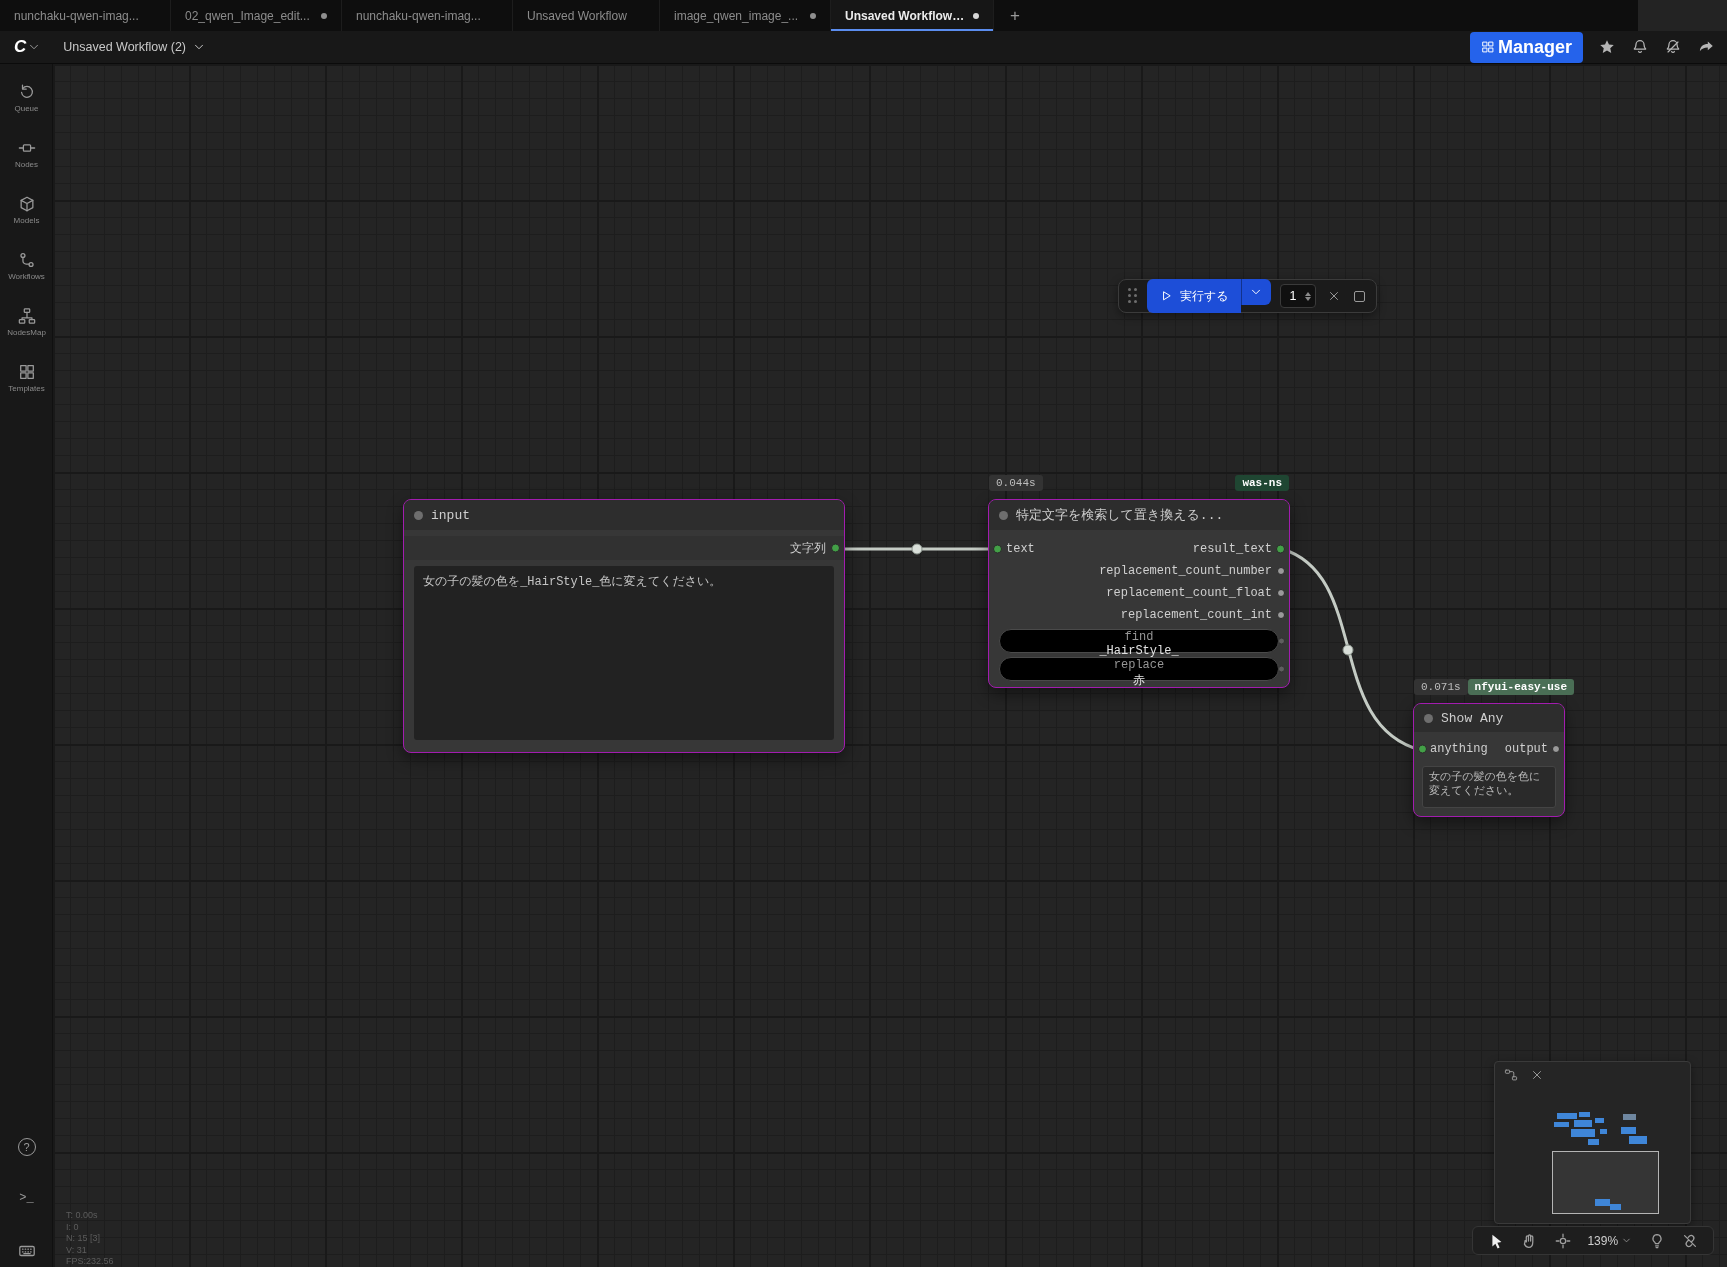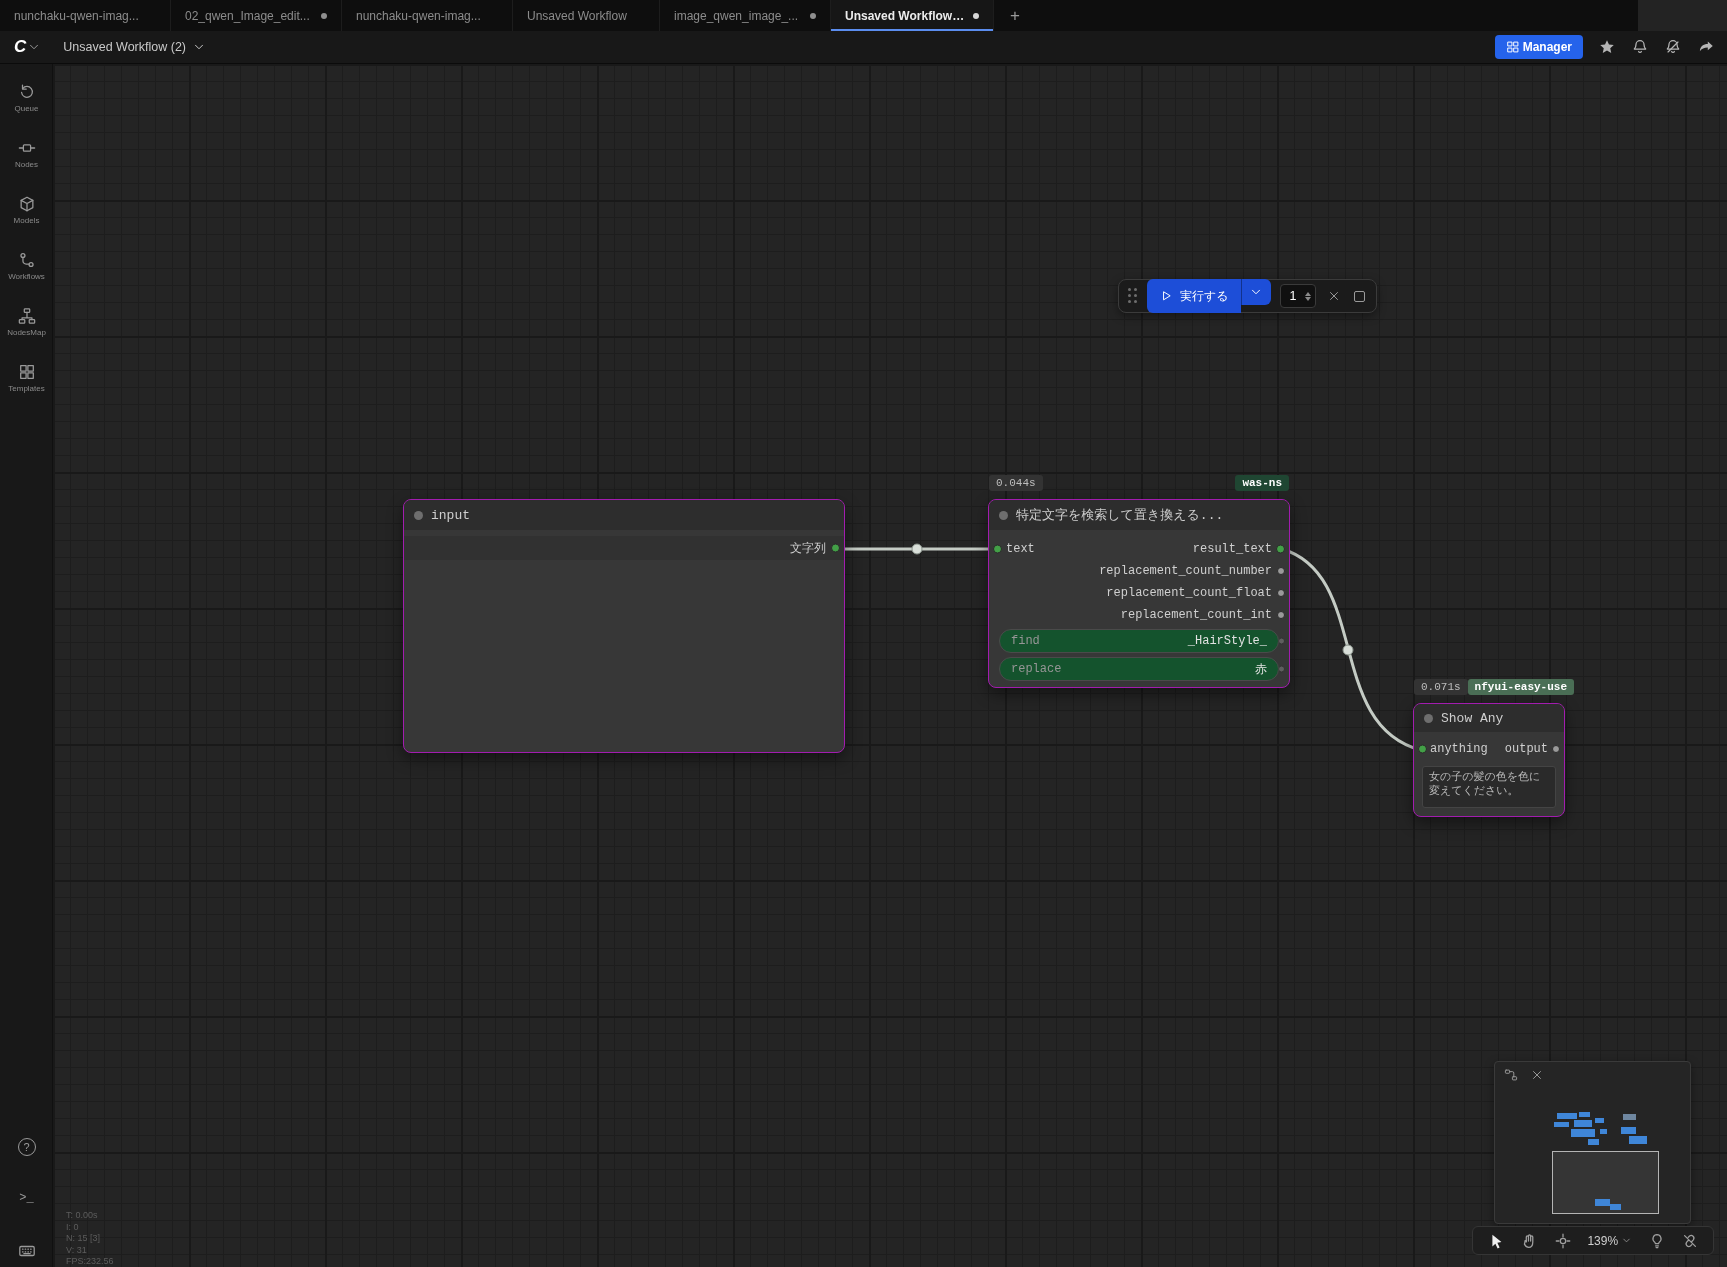--- a/index.html
+++ b/index.html
@@ -24,21 +24,21 @@
   .tab-dot { width:6px; height:6px; border-radius:50%; background:#8f8f8f; flex:none; }
   .tab.active .tab-dot { background:#d6d6d6; }
   .tab-plus { width:42px; display:flex; align-items:center; justify-content:center; color:#9a9a9a; font-size:17px; cursor:pointer; }
 
   
   .menubar { position:absolute; left:0; top:31px; width:1727px; height:33px; background:#181818; border-bottom:1px solid #0b0b0b; display:flex; align-items:center; padding:0 12px; z-index:10; }
   .logo { color:#fff; font-weight:bold; font-size:17px; font-style:italic; letter-spacing:-1px; padding:0 2px; cursor:pointer; }
   .caret { color:#9a9a9a; }
   .wf-title { margin-left:22px; display:flex; align-items:center; gap:6px; color:#c9c9c9; font-size:12.5px; cursor:pointer; }
   .menubar-right { margin-left:auto; display:flex; align-items:center; gap:15px; color:#a8a8a8; }
-  .manager-btn { display:flex; align-items:center; gap:3px; background:var(--accent-blue,#2563eb); color:#fff; font-size:12px; font-weight:bold; border:none; border-radius:4px; padding:5px 11px; cursor:pointer; }
+  .manager-btn { display:flex; align-items:center; gap:3px; background:var(--accent-blue,#2563eb); color:#fff; font-size:18px; font-weight:bold; border:none; border-radius:4px; padding:5px 11px; cursor:pointer; }
   .mb-icon { cursor:pointer; color:#b5b5b5; }
 
   
   .sidebar { position:absolute; left:0; top:64px; width:53px; height:1203px; background:#181818; border-right:1px solid #101010; z-index:9; }
   .side-item { width:53px; height:56px; display:flex; flex-direction:column; align-items:center; justify-content:center; gap:3px; color:#9a9a9a; cursor:pointer; }
   .side-item:first-child { margin-top:6px; }
   .side-label { font-size:8px; color:#8a8a8a; }
   .side-bottom-icon { position:absolute; left:0; width:53px; display:flex; justify-content:center; color:#9a9a9a; cursor:pointer; }
   .help-circle { width:18px; height:18px; border:1.4px solid #9a9a9a; border-radius:50%; display:flex; align-items:center; justify-content:center; font-size:11px; }
   .term-glyph { font-family:"Liberation Mono","DejaVu Sans Mono",monospace; font-size:12px; }
@@ -78,21 +78,21 @@
   .node-textarea { position:absolute; left:10px; right:10px; top:66px; bottom:12px; background:#222; border-radius:3px; padding:8px 9px; font-size:12px; color:#c5c5c5; line-height:1.45; cursor:text; }
 
   
   .node-replace { left:988px; top:499px; width:302px; height:189px; }
   .nr-body { padding-top:8px; }
   .nr-row { position:relative; height:22px; display:flex; align-items:center; }
   .nr-row .in { margin-left:17px; }
   .nr-row .out { margin-left:auto; margin-right:17px; }
   .pill-row { position:relative; margin:0 0 4px 0; padding:0 10px; }
   .pill-row.first { margin-top:3px; }
-  .pill { height:24px; border-radius:12px; background:#14532d; border:1px solid #4a4a4a; display:flex; align-items:center; justify-content:space-between; padding:0 11px; cursor:pointer; }
+  .pill { height:24px; border-radius:12px; background:#000000; border:1px solid #4a4a4a; display:flex; align-items:center; justify-content:space-between; padding:0 11px; cursor:pointer;flex-direction:column; }
   .pill-name { font-size:12px; color:#969696; }
   .pill-value { font-size:12px; color:#e3e3e3; }
 
   
   .node-show { left:1413px; top:703px; width:152px; height:114px; }
   .node-show .node-title { height:28px; }
   .node-show .ns-row { position:relative; height:22px; margin-top:6px; display:flex; align-items:center; justify-content:space-between; padding:0 16px; }
   .ns-text { position:absolute; left:8px; right:8px; top:62px; bottom:8px; background:#2a2a2a; border:1px solid #444; border-radius:3px; padding:3px 6px; font-size:11px; color:#b9b9b9; line-height:1.3; overflow:hidden; }
 
   
@@ -281,20 +281,21 @@
 
   <div class="node node-input">
     <div class="node-title">
       <span class="collapse-dot"></span>
       <span class="node-title-text">input</span>
     </div>
     <div class="out-row">
       <span class="slot-label">文字列</span>
       <span class="slot-dot green right"></span>
     </div>
+    <div class="node-textarea">女の子の髪の色を_HairStyle_色に変えてください。</div>
   </div>
 
   <div class="node node-replace">
     <div class="node-badges">
       <span class="badge time">0.044s</span>
       <span class="badge wasns">was-ns</span>
     </div>
     <div class="node-title">
       <span class="collapse-dot"></span>
       <span class="node-title-text">特定文字を検索して置き換える...</span>

